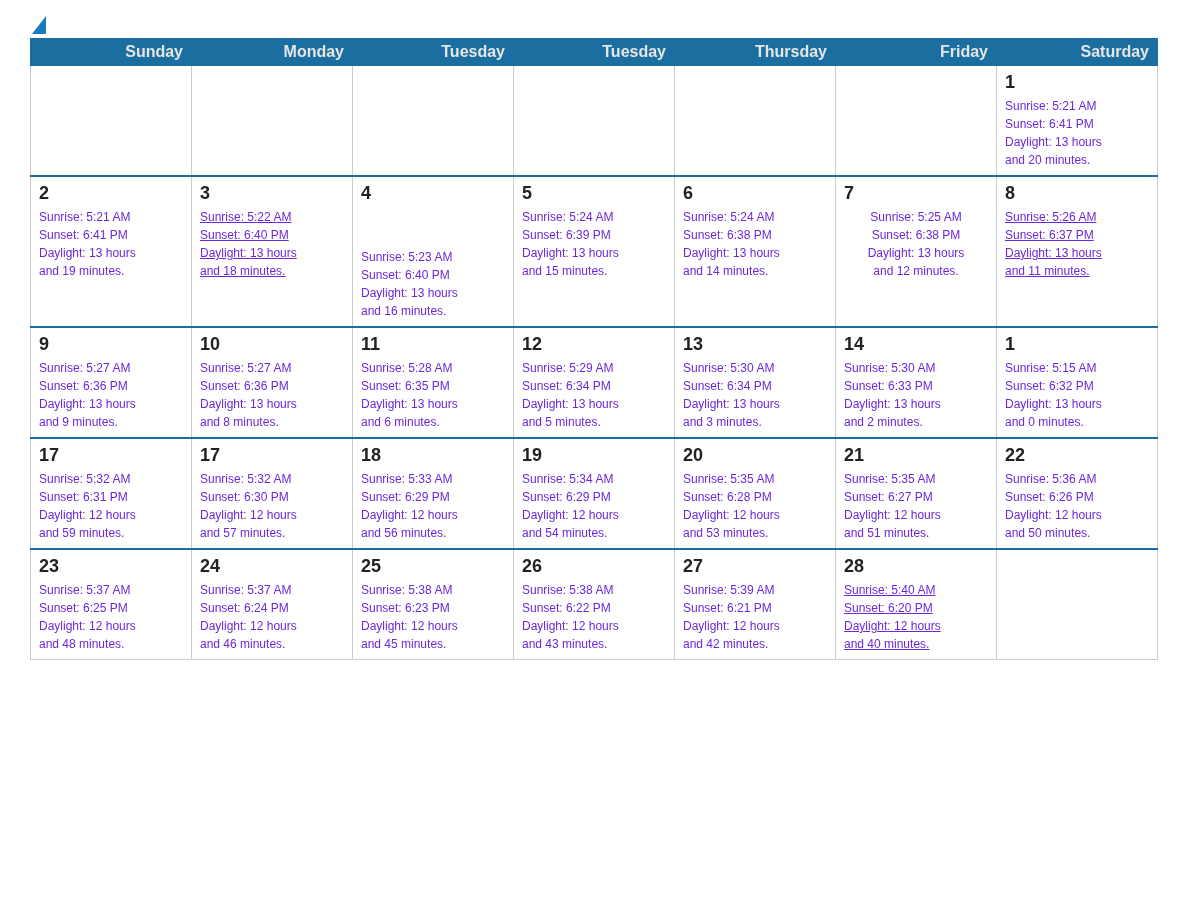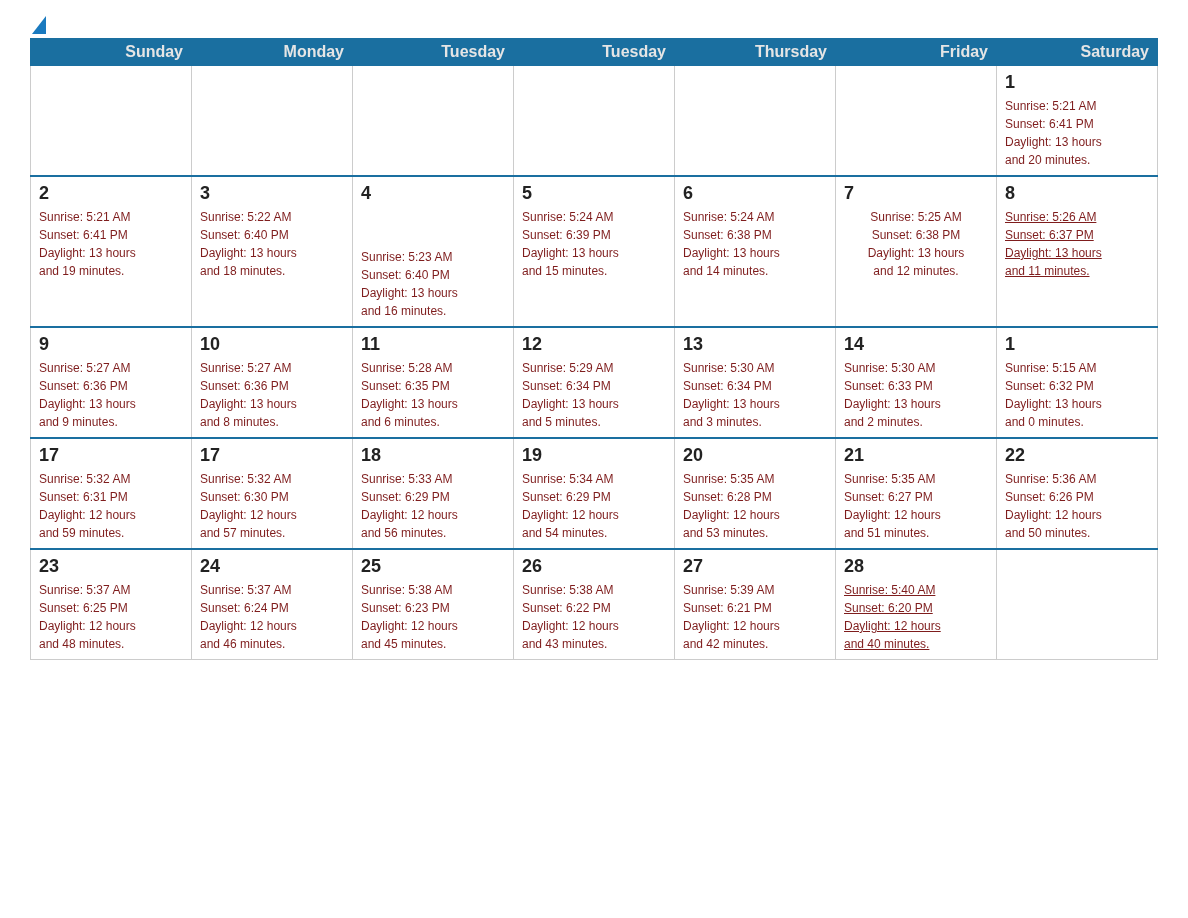--- a/index.html
+++ b/index.html
@@ -78,21 +78,21 @@
     }
     .day-number {
       font-size: 18px;
       font-weight: bold;
       color: #222;
       display: block;
       margin-bottom: 4px;
     }
     .day-info {
       font-size: 12px;
-      color: #7f1d1d;
+      color: #6d28d9;
       line-height: 1.5;
     }
     .empty-cell {
       background: #fff;
     }
     .row-top-border td {
       border-top: 2px solid #1a6fa0;
     }
     .logo-wrapper {
       display: flex;
@@ -153,21 +153,21 @@
       <tr class="row-top-border">
         <td>
           <span class="day-number">2</span>
           <div class="day-info" style="white-space: pre-line;">Sunrise: 5:21 AM
 Sunset: 6:41 PM
 Daylight: 13 hours
 and 19 minutes.</div>
         </td>
         <td>
           <span class="day-number">3</span>
-          <div class="day-info" style="white-space: pre-line;">Sunrise: 5:22 AM
+          <div class="day-info" style="white-space: pre-line; text-decoration: underline;">Sunrise: 5:22 AM
 Sunset: 6:40 PM
 Daylight: 13 hours
 and 18 minutes.</div>
         </td>
         <td>
           <span class="day-number">4</span>
           <div class="day-info" style="white-space: pre-line; margin-top: 44px;">Sunrise: 5:23 AM
 Sunset: 6:40 PM
 Daylight: 13 hours
 and 16 minutes.</div>

